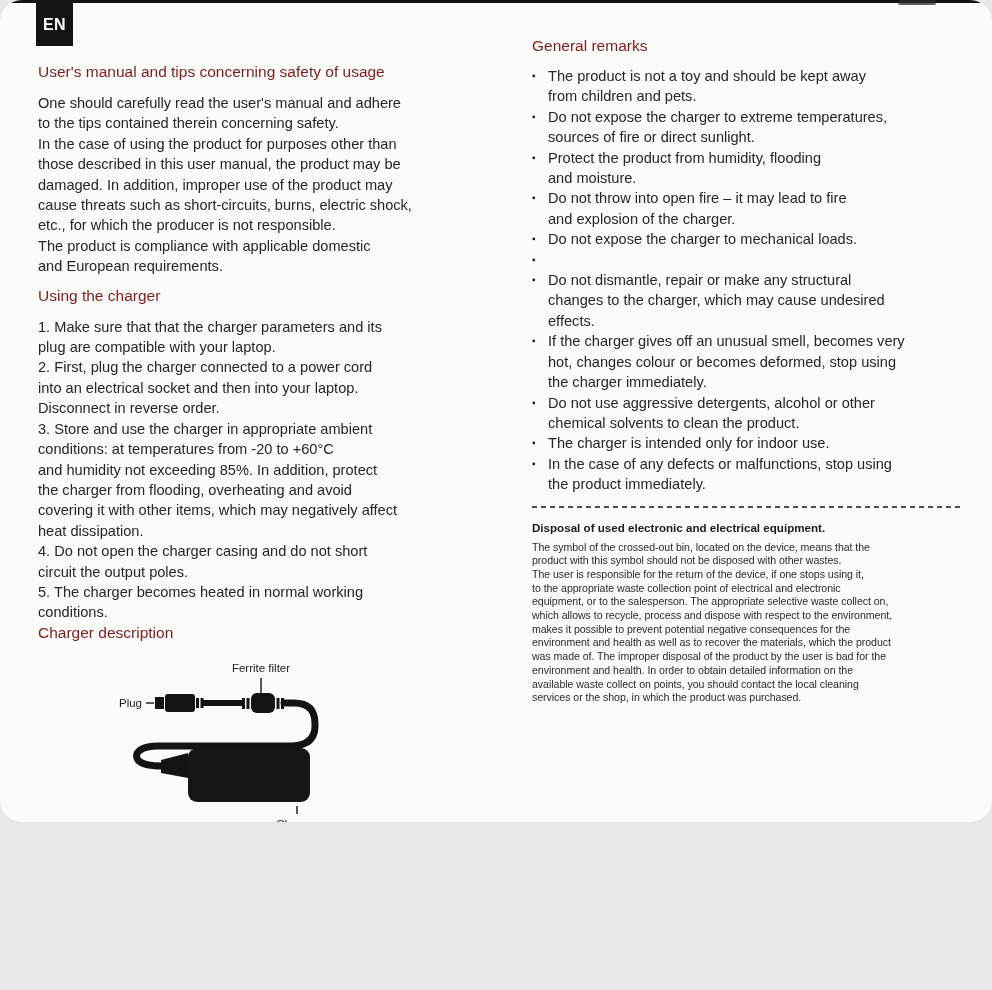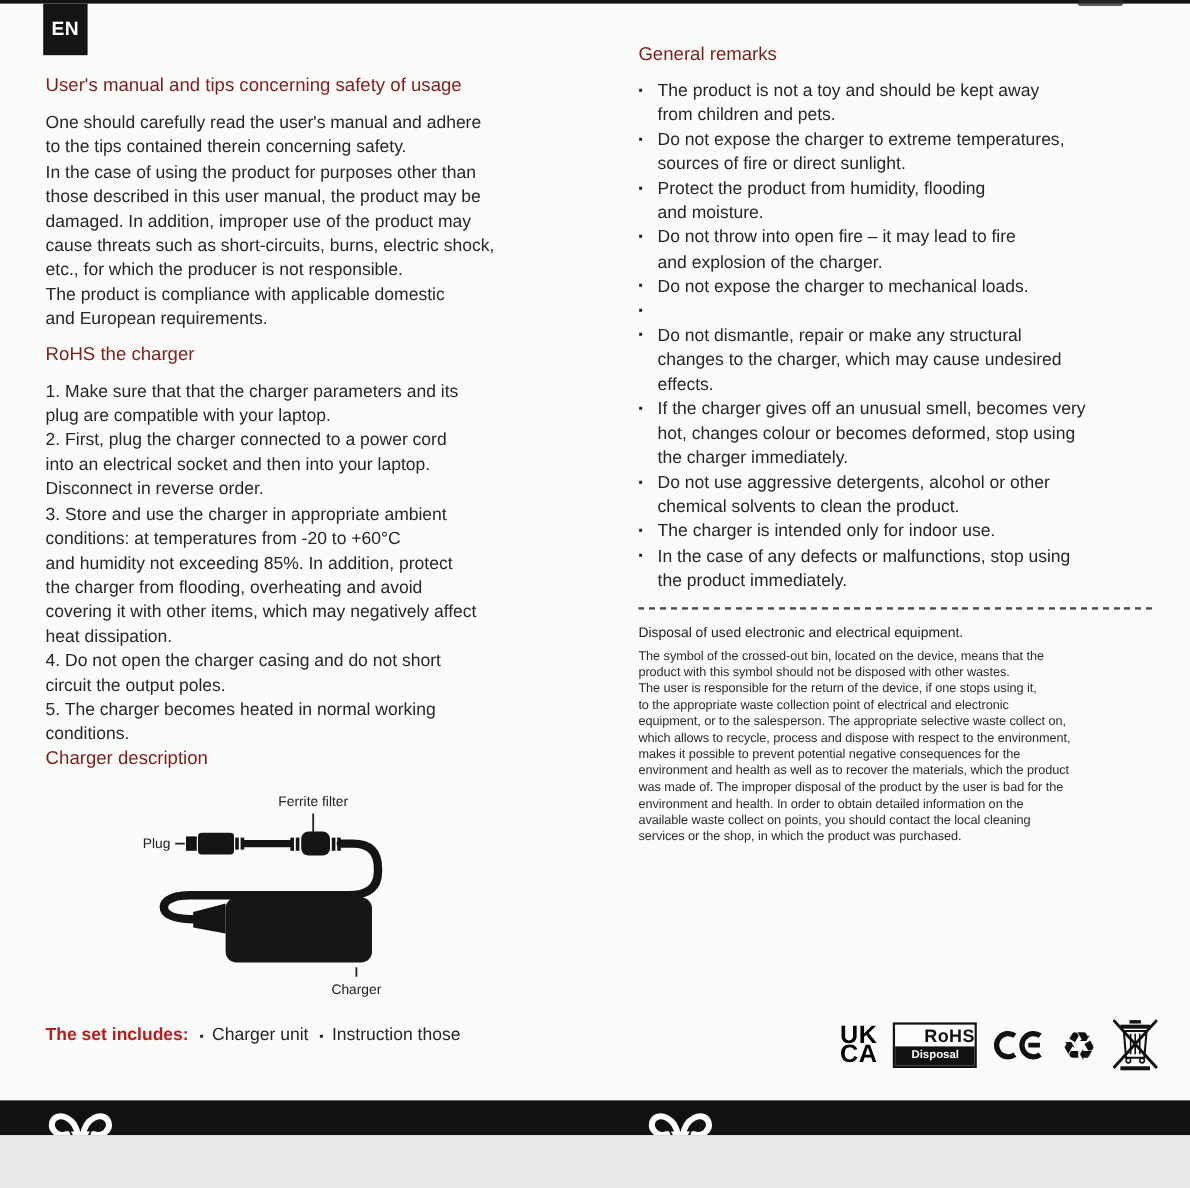--- a/index.html
+++ b/index.html
@@ -1,19 +1,19 @@
 <!DOCTYPE html>
 <html><head>
 <meta charset="utf-8">
 <style>
   html,body { margin:0; padding:0; background:#e8e8e8; }
   .page {
-    position:relative; width:992px; height:946px; margin:0 auto;
+    position:relative; width:992px; height:822px; margin:0 auto;
     background:#fbfbfa; overflow:hidden;
-    font-family:"Liberation Sans", sans-serif; color:#242424;
+    font-family:"Liberation Sans", sans-serif; color:#242424;border-radius:22px;
   }
   .top-strip { position:absolute; top:0; left:0; width:100%; height:3px; background:#141414; }
   .top-smudge { position:absolute; top:0; left:898px; width:38px; height:5px; background:#2a2a2a; border-radius:2px; opacity:.75; }
 
   .en-badge {
     position:absolute; left:36px; top:3px; width:37px; height:43px;
     background:#141414; color:#fff; font-weight:bold; font-size:16px;
     display:flex; align-items:center; justify-content:center; letter-spacing:.5px;
   }
 
@@ -32,21 +32,21 @@
   .remarks { list-style:none; margin:10px 0 0; padding:0; }
   .remarks li { display:flex; gap:8px; margin:0; }
   .blt { flex:0 0 8px; font-size:10px; line-height:20.4px; color:#1e1e1e; }
   .btxt { white-space:pre-line; font-size:14.6px; line-height:20.4px; color:#262626; }
 
   .dashed-divider {
     margin-top:11px; height:2px;
     background:repeating-linear-gradient(90deg,#4c4c4c 0 5px,transparent 5px 9px);
   }
 
-  .disposal-title { margin:13px 0 0; font-size:11.6px; font-weight:normal; color:#1b1b1b; }
+  .disposal-title { margin:13px 0 0; font-size:11.6px; font-weight:bold; color:#1b1b1b; }
   .disposal-body  {
     margin:7px 0 0; font-size:10.6px; line-height:13.7px; letter-spacing:-.05px;
     white-space:pre-line; color:#2b2b2b;
   }
 
   
   .marks-row {
     position:absolute; left:700px; top:845px; width:272px; height:52px;
     display:flex; align-items:center; gap:13px;
   }
@@ -87,21 +87,21 @@
     <p class="body mt-para">One should carefully read the user's manual and adhere
 to the tips contained therein concerning safety.
 In the case of using the product for purposes other than
 those described in this user manual, the product may be
 damaged. In addition, improper use of the product may
 cause threats such as short-circuits, burns, electric shock,
 etc., for which the producer is not responsible.
 The product is compliance with applicable domestic
 and European requirements.</p>
 
-    <h2 class="sec-title mt-sec2">RoHS the charger</h2>
+    <h2 class="sec-title mt-sec2">Using the charger</h2>
     <p class="body mt-para">1. Make sure that that the charger parameters and its
 plug are compatible with your laptop.
 2. First, plug the charger connected to a power cord
 into an electrical socket and then into your laptop.
 Disconnect in reverse order.
 3. Store and use the charger in appropriate ambient
 conditions: at temperatures from -20 to +60°C
 and humidity not exceeding 85%. In addition, protect
 the charger from flooding, overheating and avoid
 covering it with other items, which may negatively affect

